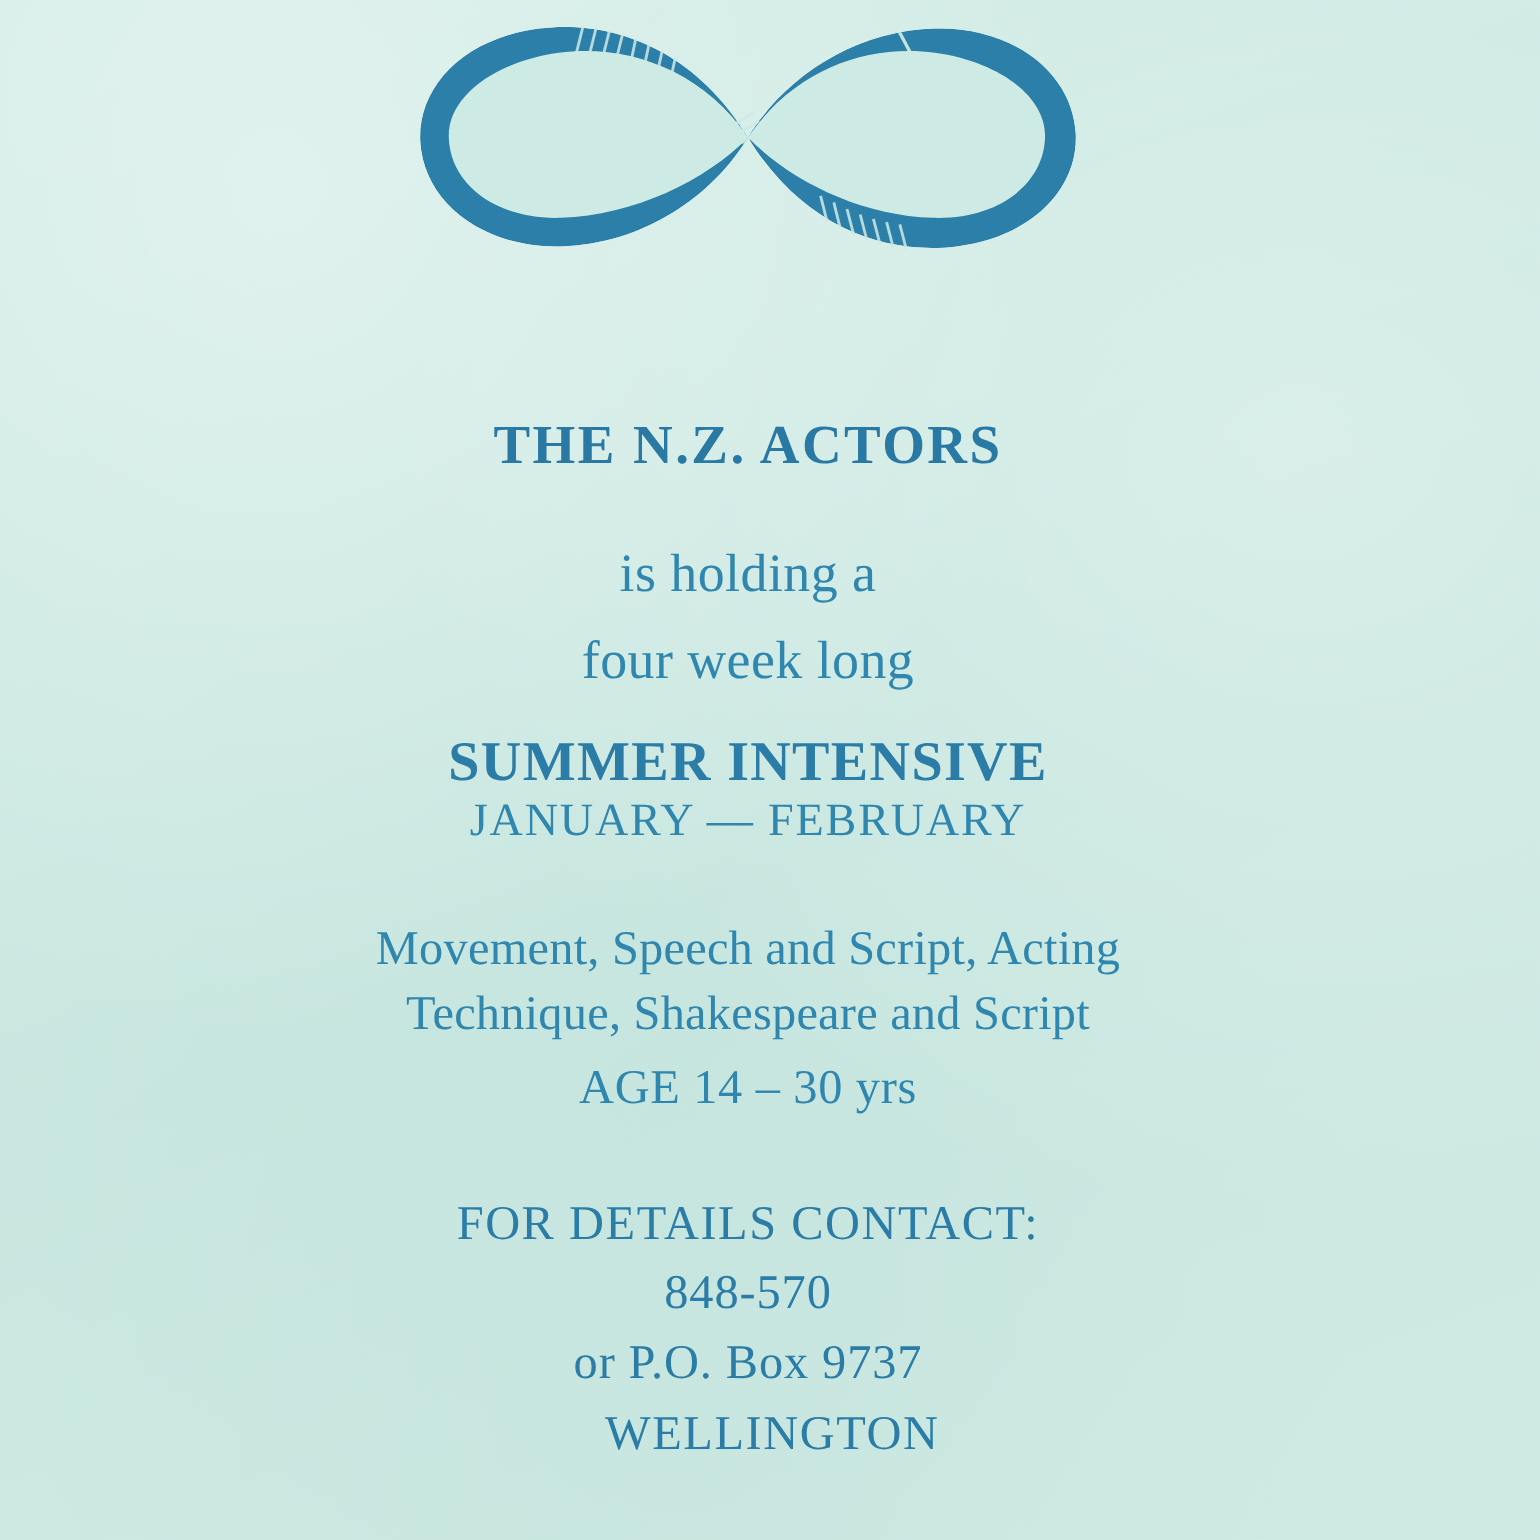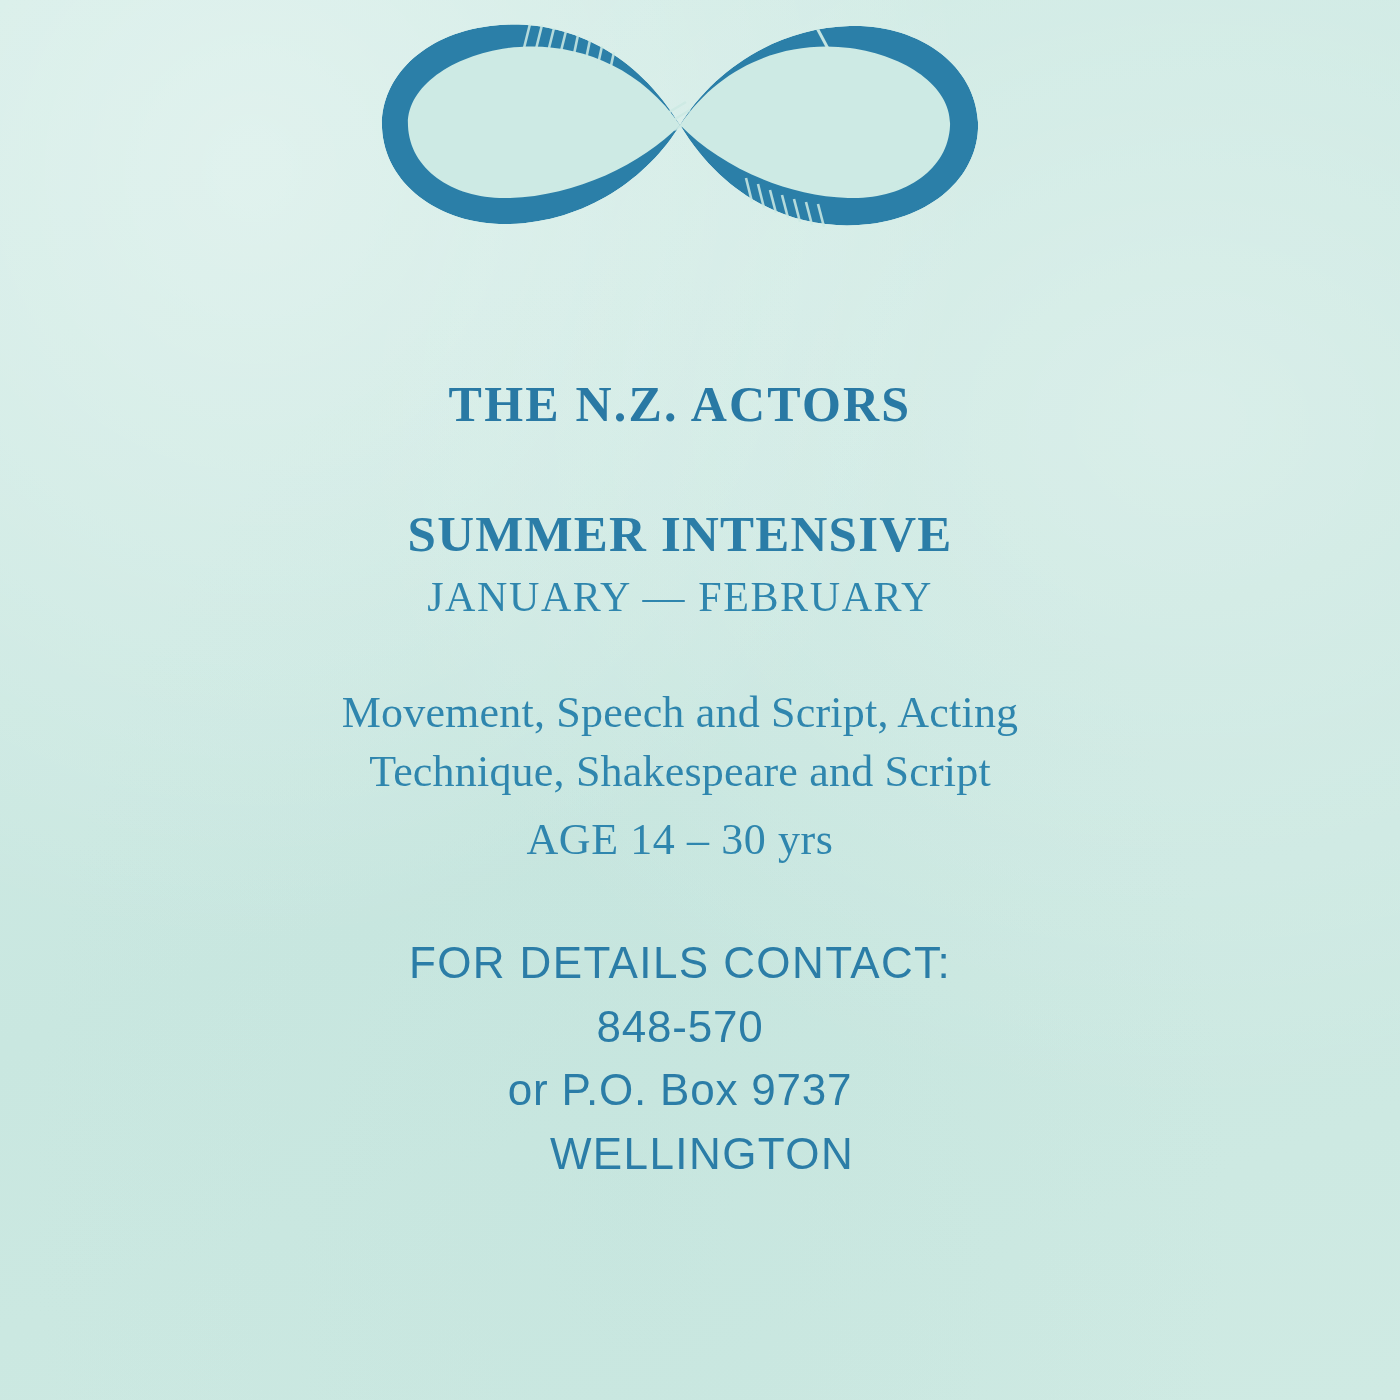--- a/index.html
+++ b/index.html
@@ -64,21 +64,20 @@
   }
   .headline {
     margin-top: 24px;
     font-family: "Liberation Serif", serif;
     font-weight: bold;
     font-size: 51px;
     letter-spacing: 1.2px;
     color: #2b7da7;
   }
   .dates {
-    margin-top: 10px;
     font-family: "Liberation Serif", serif;
     font-size: 42px;
     letter-spacing: 1.6px;
     color: #2f86ae;
   }
   .body-copy {
     margin-top: 62px;
     font-family: "Liberation Serif", serif;
     font-size: 44px;
     line-height: 1.35;
@@ -88,21 +87,21 @@
   .body-copy div { white-space: nowrap; }
   .age {
     margin-top: 12px;
     font-family: "Liberation Serif", serif;
     font-size: 44px;
     color: #2f86ae;
     letter-spacing: 0.6px;
   }
   .contact {
     margin-top: 66px;
-    font-family: Liberation Sans, sans-serif;
+    font-family: Liberation Serif, serif;
     font-size: 44px;
     line-height: 1.45;
     color: #2b7da7;
     letter-spacing: 0.8px;
   }
   .contact .heading { letter-spacing: 1.4px; }
   .contact .city {
     letter-spacing: 1.4px;
     padding-left: 44px;
   }
@@ -182,20 +181,22 @@
       <line x1="426" y1="184" x2="432" y2="207"></line>
       <line x1="438" y1="186" x2="444" y2="209"></line>
     </g>
   </svg>
 
   <div class="block title">
     <div>THE N.Z. ACTORS</div>
   </div>
 
   <div class="block subline">
+    <div>is holding a</div>
+    <div>four week long</div>
   </div>
 
   <div class="block headline">SUMMER INTENSIVE</div>
 
   <div class="block dates">JANUARY — FEBRUARY</div>
 
   <div class="block body-copy">
     <div>Movement, Speech and Script, Acting</div>
     <div>Technique, Shakespeare and Script</div>
   </div>

